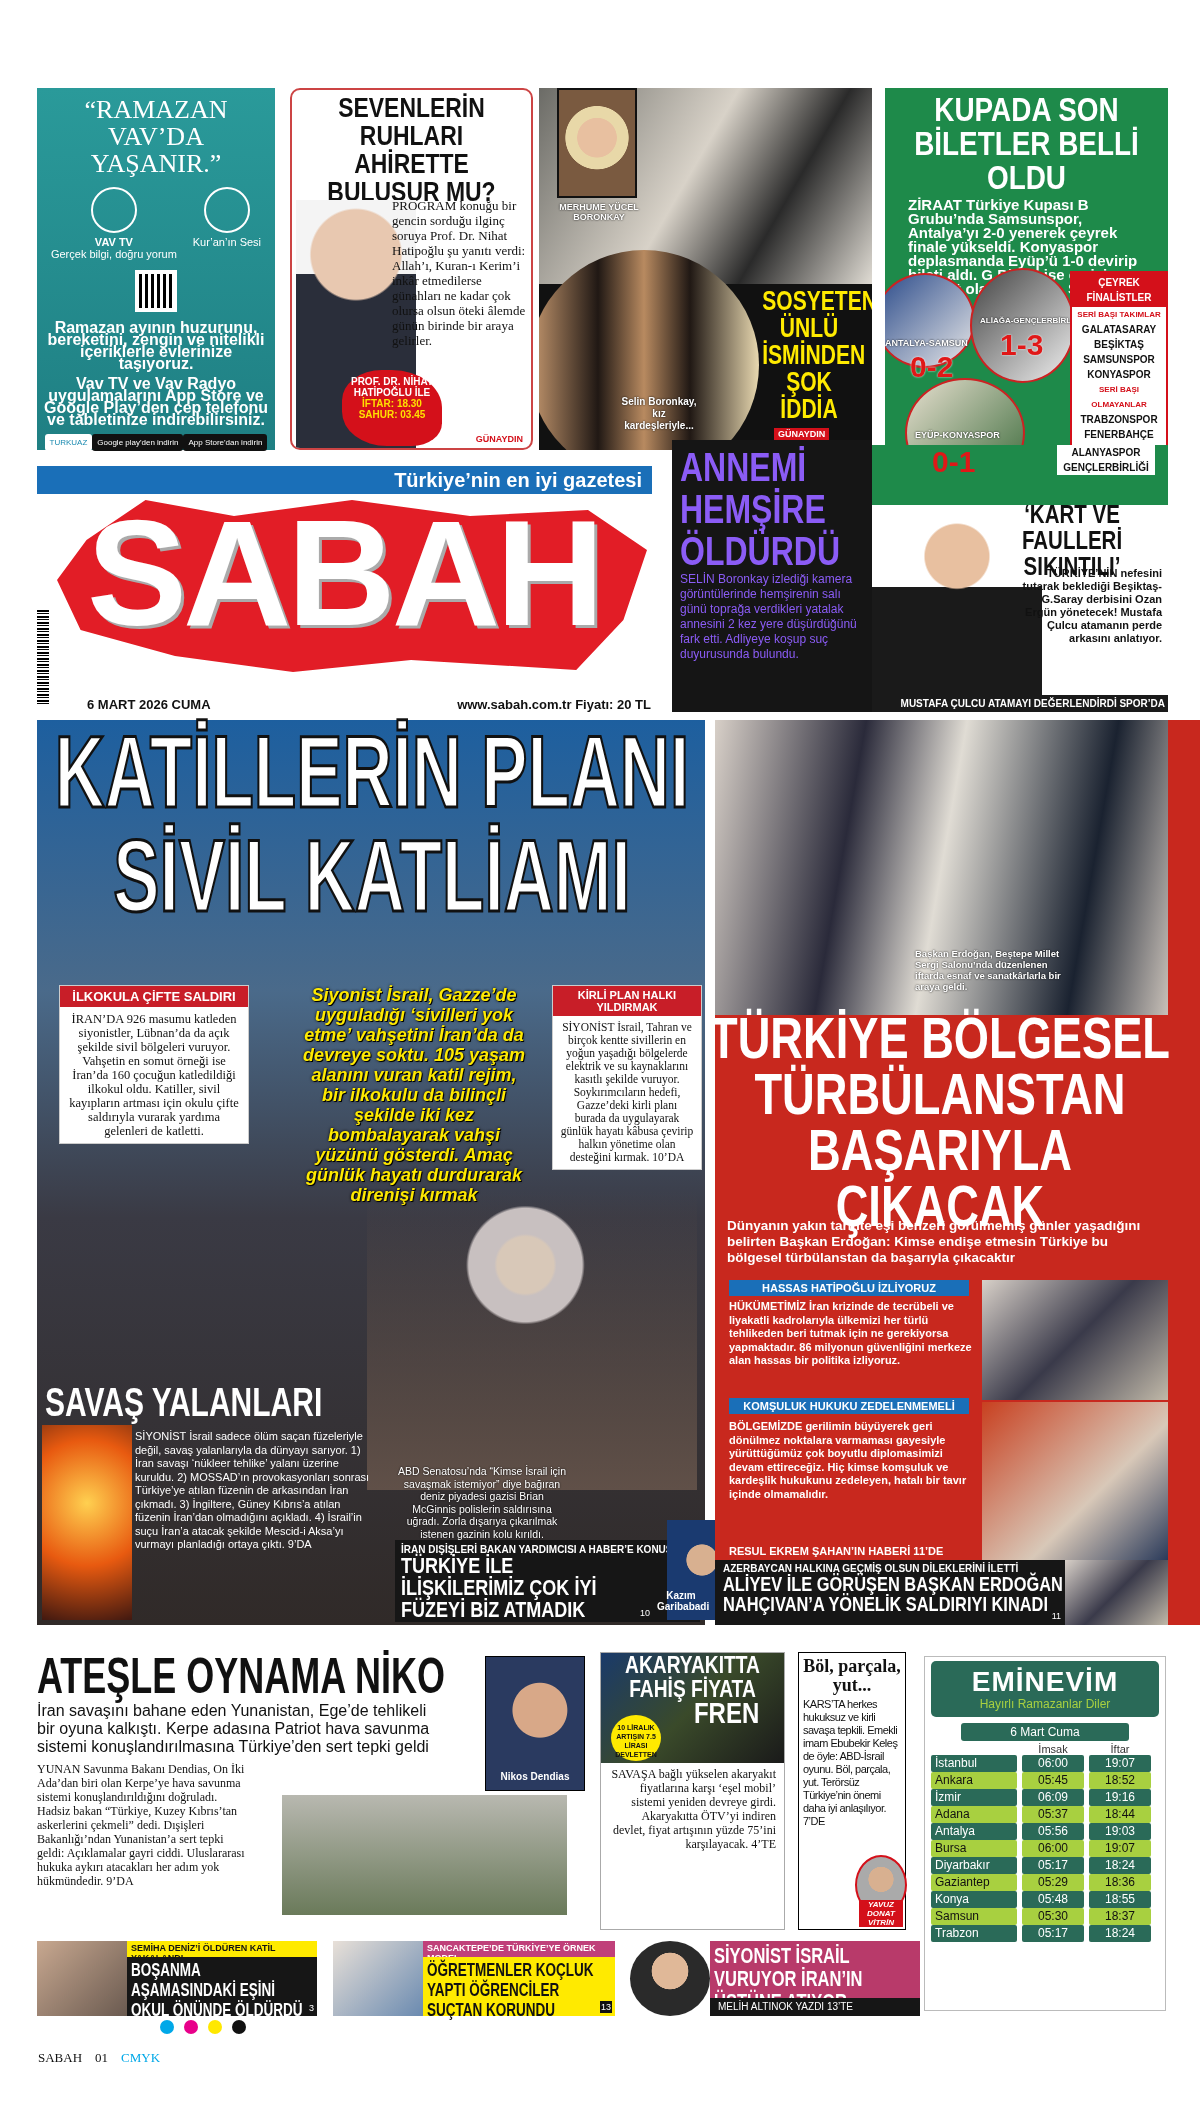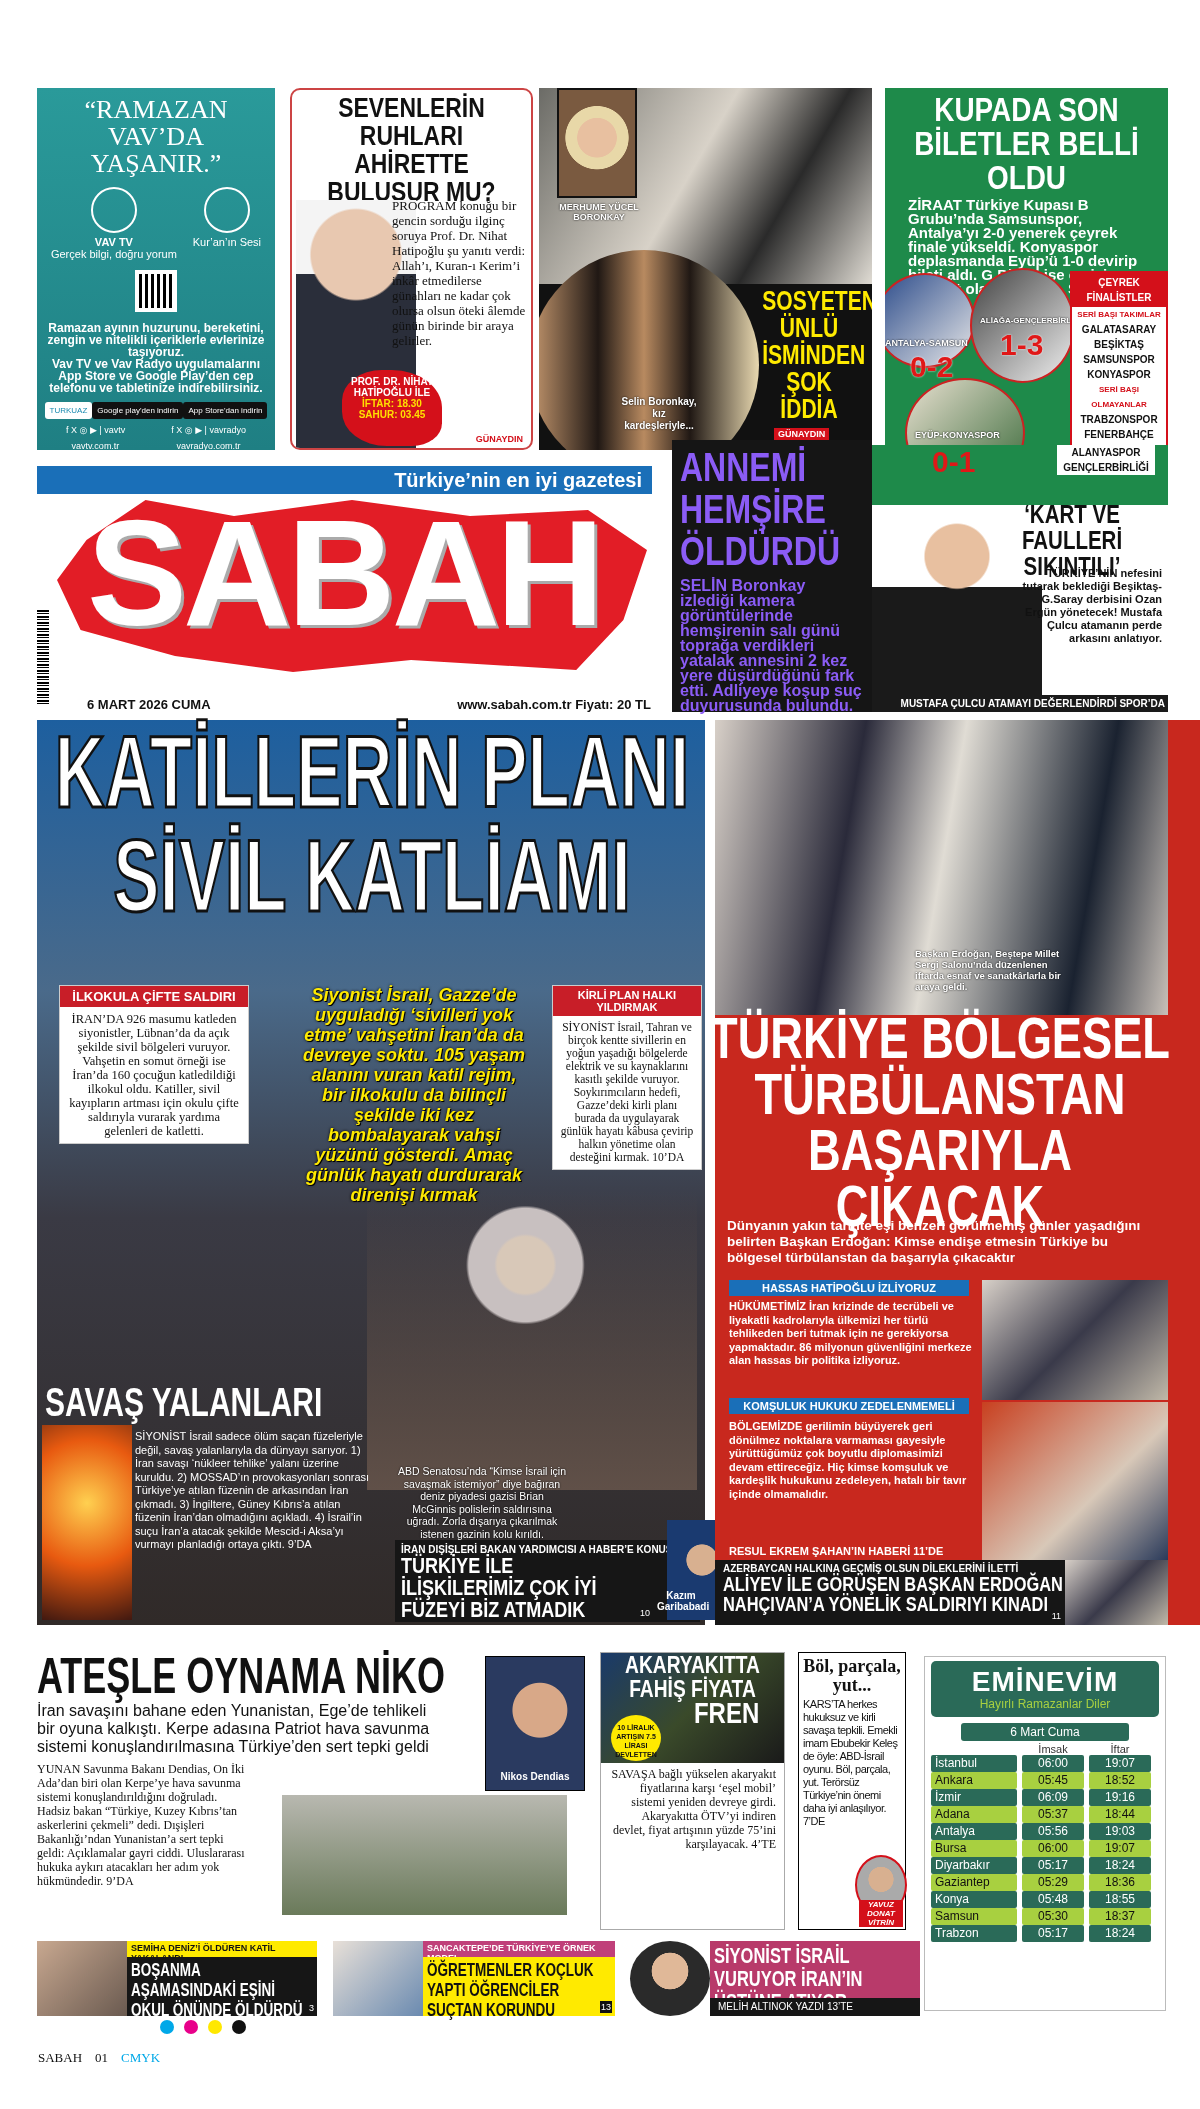--- a/index.html
+++ b/index.html
@@ -4,21 +4,21 @@
 <style>
 *{box-sizing:border-box;margin:0;padding:0}
 body{width:1200px;height:2109px;background:#fff;font-family:"Liberation Sans",sans-serif;position:relative;overflow:hidden;color:#111}
 .abs{position:absolute}
 
 #vav{left:37px;top:88px;width:238px;height:362px;background:linear-gradient(180deg,#2a9a9a,#1f7f83);color:#fff;text-align:center;padding:8px 6px}
 #vav .q{font-family:"Liberation Serif",serif;font-size:26px;line-height:27px}
 #vav .logos{display:flex;justify-content:space-around;margin-top:10px;font-size:11px}
 #vav .logo-i{width:46px;height:46px;border:2px solid #fff;border-radius:50%;margin:0 auto 3px}
 #vav .qr{width:42px;height:42px;background:repeating-linear-gradient(90deg,#000 0 3px,#fff 3px 6px);border:4px solid #fff;margin:10px auto}
-#vav .t1{font-size:12px;font-weight:bold;line-height:12px;margin-top:0}
+#vav .t1{font-size:16px;font-weight:bold;line-height:12px;margin-top:8px}
 #vav .badges{display:flex;gap:0;justify-content:center;margin-top:8px}
 #vav .badge{background:#111;color:#fff;font-size:8px;padding:4px 5px;border-radius:3px}
 #vav .soc{display:flex;justify-content:space-around;font-size:9px;margin-top:6px}
 
 #hat{left:290px;top:88px;width:243px;height:362px;border:2px solid #c44;border-radius:10px;padding:4px;overflow:hidden}
 #hat h2{font-size:27px;line-height:28px;text-align:center;font-weight:900;transform:scaleX(.85);transform-origin:center}
 #hat .p{position:absolute;left:100px;top:108px;width:140px;font-family:"Liberation Serif",serif;font-size:13px;line-height:15px}
 #hat .face{position:absolute;left:4px;top:110px;width:120px;height:248px;background:radial-gradient(circle at 50% 22%,#e8c8b0 0 22%,transparent 23%),linear-gradient(180deg,#f4f4f4 0 30%,#2a2e3a 30%)}
 #hat .burst{position:absolute;left:50px;top:280px;width:100px;height:76px;background:#d4101a;color:#fff;font-size:10px;font-weight:bold;text-align:center;padding-top:6px;border-radius:40% 50% 30% 45%}
 #hat .burst .y{color:#ffe000}
@@ -29,21 +29,21 @@
 #sos .inset{position:absolute;left:18px;top:0;width:80px;height:110px;border:2px solid #111;background:radial-gradient(circle at 50% 45%,#e8c0a0 0 28%,#e8d8a8 29% 45%,#7a5a40 46%)}
 #sos .inset-cap{position:absolute;left:14px;top:114px;color:#fff;font-size:9px;font-weight:bold;text-align:center;width:92px;text-shadow:0 0 2px #000}
 #sos .bot{position:absolute;left:0;top:196px;width:333px;height:166px;background:#111}
 #sos .circle{position:absolute;left:-10px;top:162px;width:230px;height:230px;border-radius:50%;background:linear-gradient(90deg,#c89a70,#201814 30%,#b88a60 50%,#201814 70%,#e8d8b0)}
 #sos .cap{position:absolute;left:80px;top:308px;color:#fff;font-size:10px;font-weight:bold;text-align:center;width:80px;line-height:12px;text-shadow:0 0 2px #000}
 #sos .hl{position:absolute;left:210px;top:200px;width:120px;color:#ffea00;font-size:27px;line-height:27px;font-weight:900;text-align:center;transform:scaleX(.78);transform-origin:center}
 #sos .gun{position:absolute;left:235px;top:340px;background:#d4101a;color:#fff;font-size:9px;font-weight:bold;padding:1px 4px}
 
 #ann{left:672px;top:440px;width:200px;height:272px;background:#151515;color:#8b5cf6;padding:6px 8px}
 #ann h2{font-size:40px;line-height:42px;font-weight:900;transform:scaleX(.8);transform-origin:left;width:240px}
-#ann p{font-size:16px;line-height:15px;margin-top:6px;font-weight:bold}
+#ann p{font-size:12px;line-height:15px;font-weight:normal}
 
 #spor{left:885px;top:88px;width:283px;height:357px;background:#1e8a4a;color:#fff;overflow:hidden}
 #spor h2{font-size:34px;line-height:34px;text-align:center;font-weight:900;transform:scaleX(.82);padding-top:4px}
 #spor .p{font-size:15px;line-height:14px;padding:4px 23px;font-weight:bold}
 #spor .m{position:absolute;border-radius:50%;border:2px solid #c22;background:linear-gradient(135deg,#2a4a8a,#e8e8e8)}
 #spor .mlab{position:absolute;color:#fff;font-size:9px;font-weight:bold;text-shadow:0 0 2px #000}
 #spor .score{position:absolute;color:#e01818;font-size:30px;font-weight:900;text-shadow:0 0 2px #fff}
 #spor .fin{position:absolute;left:185px;top:183px;width:98px;height:180px;background:#fff;border:2px solid #d4101a;text-align:center;color:#111;font-size:10px;font-weight:bold;line-height:15px}
 #spor .fin .h{background:#d4101a;color:#fff;padding:2px 0;font-size:10px}
 #spor .fin .r{color:#d4101a;font-size:8px}

